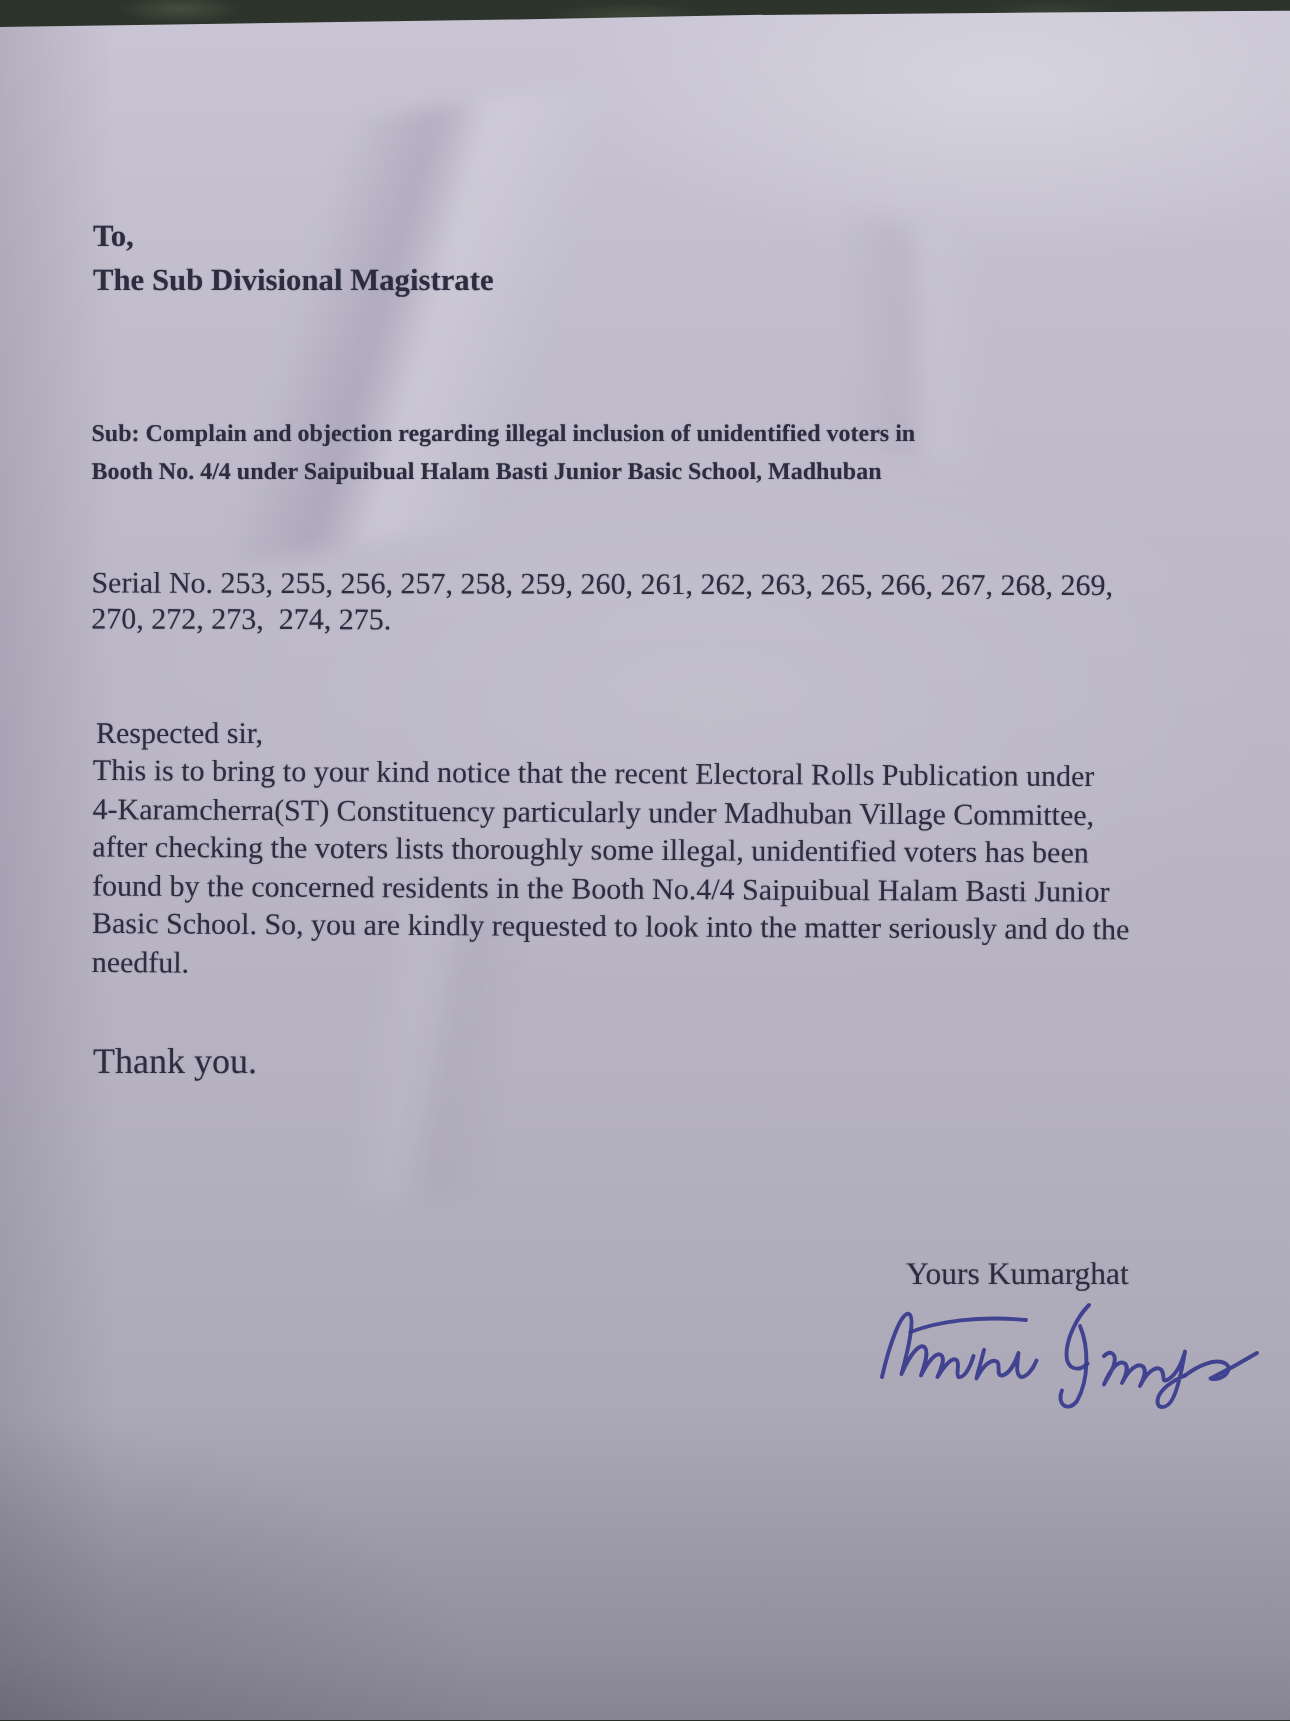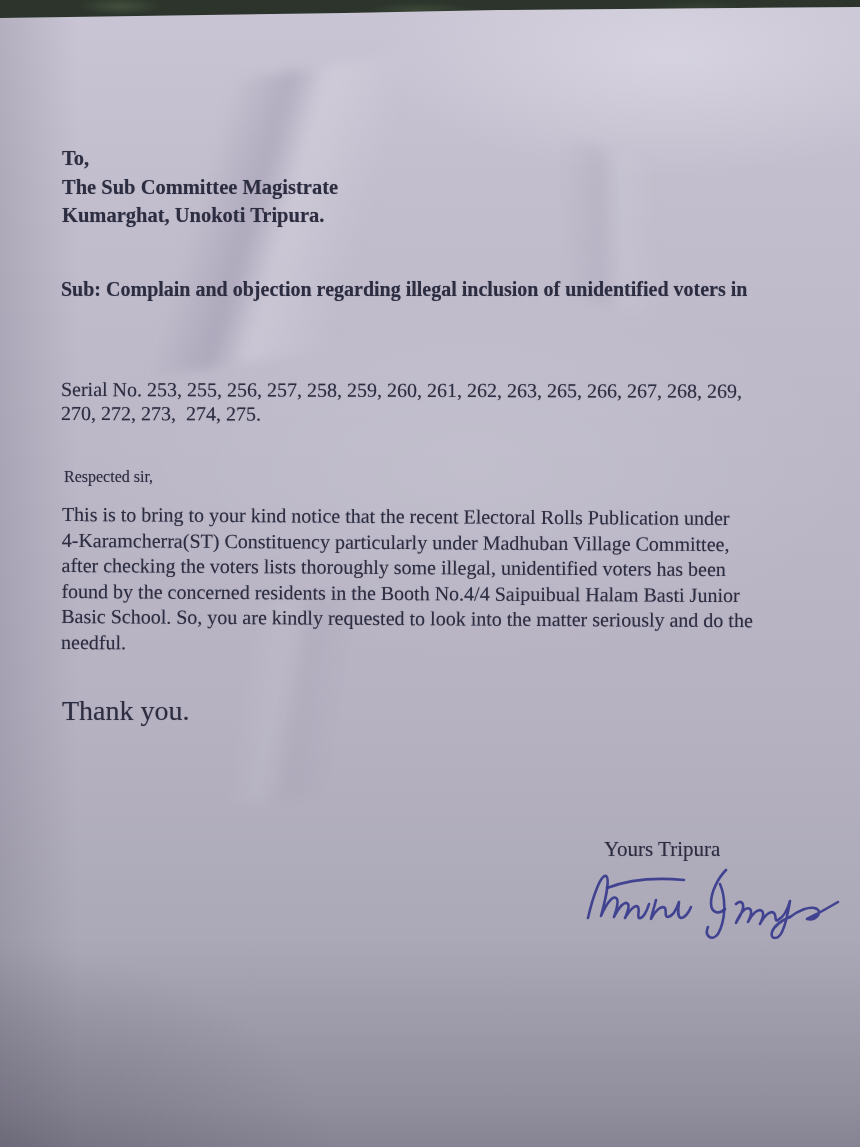--- a/index.html
+++ b/index.html
@@ -55,32 +55,32 @@
   }
 
   .content{position:absolute;inset:0;color:#2d2d42;}
   .tblock{position:absolute;}
   .line{white-space:pre;text-shadow:0 0 1px rgba(45,45,66,0.40);}
   .bold .line{font-weight:bold;}
 
   .recipient{left:62px;top:144px;font-size:20.5px;}
   .recipient .line{line-height:28.5px;}
 
-  .subject{left:61px;top:277px;font-size:20px;}
+  .subject{left:61px;top:277px;font-size:16px;}
   .subject .line{line-height:25.3px;}
 
   .serials{left:61px;top:378px;font-size:20px;transform:rotate(.15deg);transform-origin:left top;}
   .serials .line{line-height:23.6px;}
 
-  .greeting{left:64px;top:468px;font-size:16px;}
+  .greeting{left:64px;top:478px;font-size:20px;}
 
   .body-par{left:62px;top:502px;font-size:20px;transform:rotate(.35deg);transform-origin:left top;}
   .body-par .line{line-height:25.5px;}
 
-  .thanks{left:62px;top:695px;font-size:28px;}
+  .thanks{left:62px;top:695px;font-size:24px;}
 
   .dateplace{left:51px;top:852px;font-size:20px;}
   .dateplace .line{line-height:28px;}
 
   .closing{left:604px;top:837px;font-size:21px;}
 
   .signature{left:580px;top:856px;width:272px;height:92px;}
   .signature svg{display:block;width:272px;height:92px;}
   .sig-stroke{fill:none;stroke:#383b8e;stroke-width:2.6;stroke-linecap:round;stroke-linejoin:round;opacity:.92;filter:blur(.2px);}
 </style>
@@ -93,26 +93,26 @@
   <div class="paper">
     <div class="crease crease-1"></div>
     <div class="crease crease-2"></div>
     <div class="crease crease-3"></div>
     <div class="crease shade-bottom"></div>
 
     <div class="content">
 
       <div class="tblock recipient bold">
         <div class="line">To,</div>
-        <div class="line">The Sub Committee Magistrate</div>
-        <div class="line">Kumarghat, Unokoti Tripura.</div>
+        <div class="line">The Sub Divisional Magistrate</div>
       </div>
 
       <div class="tblock subject bold">
         <div class="line">Sub: Complain and objection regarding illegal inclusion of unidentified voters in</div>
+        <div class="line">Booth No. 4/4 under Saipuibual Halam Basti Junior Basic School, Madhuban</div>
       </div>
 
       <div class="tblock serials">
         <div class="line">Serial No. 253, 255, 256, 257, 258, 259, 260, 261, 262, 263, 265, 266, 267, 268, 269,</div>
         <div class="line">270, 272, 273,  274, 275.</div>
       </div>
 
       <div class="tblock greeting">
         <div class="line">Respected sir,</div>
       </div>
@@ -125,21 +125,21 @@
         <div class="line">Basic School. So, you are kindly requested to look into the matter seriously and do the</div>
         <div class="line">needful.</div>
       </div>
 
       <div class="tblock thanks">
         <div class="line">Thank you.</div>
       </div>
 
 
       <div class="tblock closing">
-        <div class="line">Yours Tripura</div>
+        <div class="line">Yours Kumarghat</div>
       </div>
 
       <div class="tblock signature" role="img" aria-label="Mintu Tripura">
         <svg viewBox="0 0 272 92">
 
           <path class="sig-stroke" d="M8,62 C13,40 21,18 26,20 C30,22 26,42 21,60 C27,46 34,38 37,43 C39,47 36,55 34,61 C39,51 45,44 48,48 C50,51 47,57 45,62 C50,54 55,48 58,51 C60,54 57,60 59,62 C63,63 67,55 69,48"></path>
           <path class="sig-stroke" d="M27,32 C45,25 72,21 104,24"></path>
           <path class="sig-stroke" d="M76,44 C74,52 72,58 71,63 C75,55 81,49 85,52 C87,55 84,61 88,61 C93,60 97,52 99,46 C98,54 97,61 101,62 C105,62 109,56 111,51"></path>
 
           <path class="sig-stroke" d="M146,14 C138,22 131,36 131,47 C131,57 139,59 145,53"></path>

